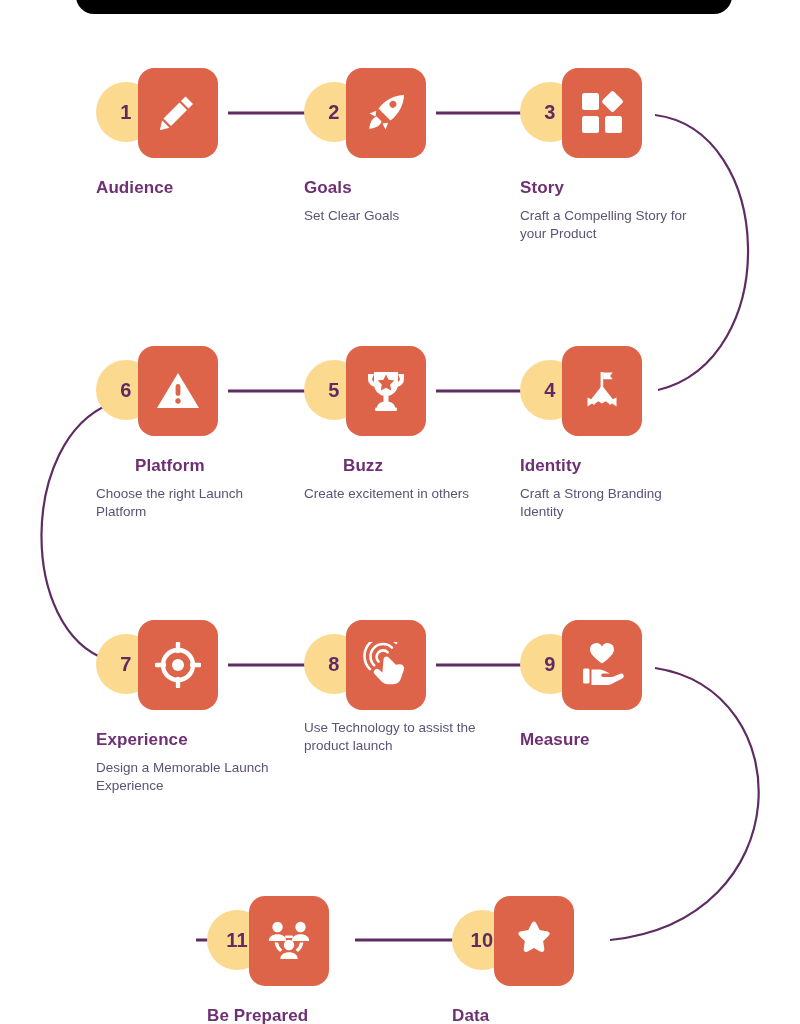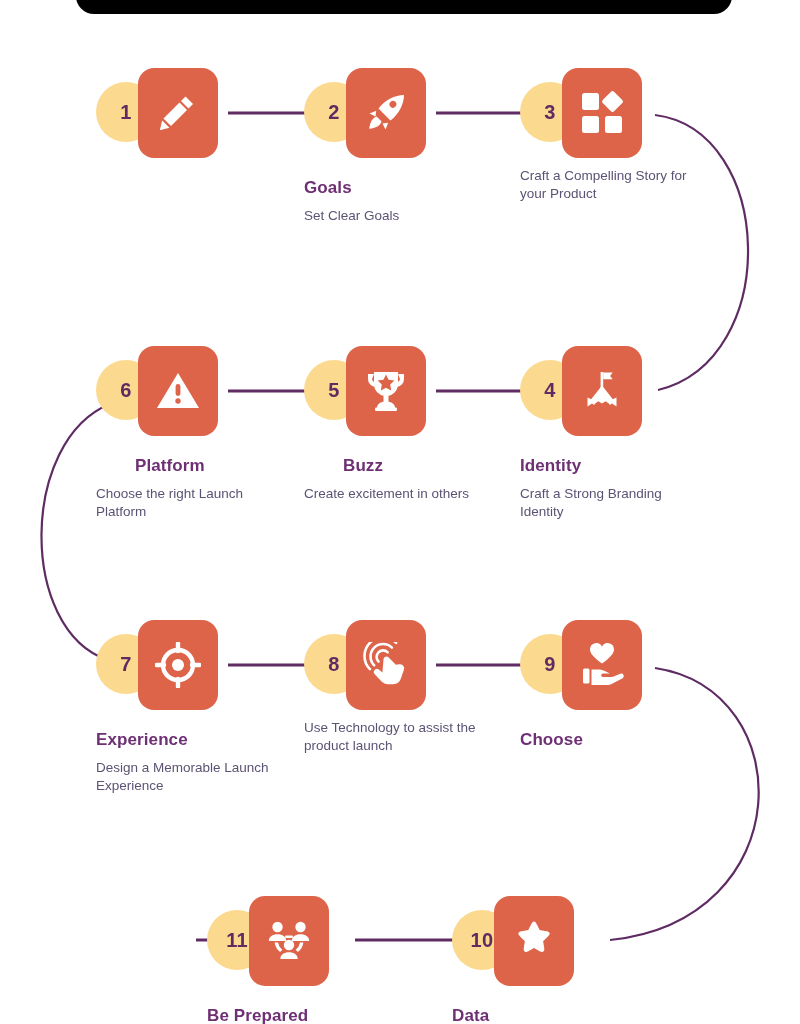--- a/index.html
+++ b/index.html
@@ -91,20 +91,21 @@
       <div class="icon-tile">
         <svg width="46" height="46" viewBox="0 0 46 46" aria-hidden="true">
           <g fill="#ffffff">
             <path d="M30.5 6.5 l7.5 7.5 -4.5 4.5 -7.5 -7.5z"></path>
             <path d="M24.5 12.5 l7.5 7.5 -16 16 -7.5 -7.5z"></path>
             <path d="M7.2 30.6 l7.2 7.2 -9.6 2.4z"></path>
           </g>
         </svg>
       </div>
     </div>
+    <div class="step-title">Audience</div>
   </div>
 
   <div class="step" style="left:304px;top:68px;">
     <div class="node-row">
       <div class="num-circle">2</div>
       <div class="icon-tile">
         <svg width="46" height="46" viewBox="0 0 46 46" aria-hidden="true">
           <g fill="#ffffff">
             <path d="M41 5 C32 5, 22 10, 15.5 18.5 l12 12 C36 24, 41 14, 41 5 z M32.5 16.5 a3.4 3.4 0 1 1 -4.8 -4.8 a3.4 3.4 0 0 1 4.8 4.8 z"></path>
             <path d="M13.2 20.8 L6.5 23.5 l6 3 z"></path>
@@ -125,20 +126,21 @@
         <svg width="44" height="44" viewBox="0 0 44 44" aria-hidden="true">
           <g fill="#ffffff">
             <rect x="2" y="2" width="17" height="17" rx="2.5"></rect>
             <rect x="2" y="25" width="17" height="17" rx="2.5"></rect>
             <rect x="25" y="25" width="17" height="17" rx="2.5"></rect>
             <rect x="24.5" y="2.5" width="16" height="16" rx="2.5" transform="rotate(45 32.5 10.5)"></rect>
           </g>
         </svg>
       </div>
     </div>
+    <div class="step-title">Story</div>
     <div class="step-desc">Craft a Compelling Story for your Product</div>
   </div>
 
   <div class="step shift-title" style="left:96px;top:346px;">
     <div class="node-row">
       <div class="num-circle">6</div>
       <div class="icon-tile">
         <svg width="46" height="46" viewBox="0 0 46 46" aria-hidden="true">
           <path fill="#ffffff" d="M23 5 L44 40 L2 40 Z"></path>
           <rect x="20.6" y="16" width="4.8" height="12" rx="2.4" fill="#DD6448"></rect>
@@ -235,21 +237,21 @@
       <div class="icon-tile">
         <svg width="46" height="46" viewBox="0 0 46 46" aria-hidden="true">
           <g fill="#ffffff">
             <path d="M23 21.5 c-8 -6 -12 -9.8 -12 -14.3 a6.3 6.3 0 0 1 12 -2.4 a6.3 6.3 0 0 1 12 2.4 c0 4.5 -4 8.3 -12 14.3 z"></path>
             <rect x="4" y="26.5" width="6.5" height="15" rx="1.6"></rect>
             <path d="M12.5 27.5 h6 c3.6 0 5.4 0.6 7.8 1.8 l4.6 2.3 h-7 a1.7 1.7 0 0 0 0 3.4 h9.3 l8.2 -3.3 a2.6 2.6 0 0 1 2.3 4.6 l-11.1 5.8 a8 8 0 0 1 -3.7 0.9 h-16.4 z"></path>
           </g>
         </svg>
       </div>
     </div>
-    <div class="step-title">Choose</div>
+    <div class="step-title">Measure</div>
   </div>
 
   <div class="step" style="left:207px;top:896px;">
     <div class="node-row">
       <div class="num-circle">11</div>
       <div class="icon-tile">
         <svg width="46" height="46" viewBox="0 0 46 46" aria-hidden="true">
           <g fill="#ffffff">
             <circle cx="11.5" cy="9" r="5.2"></circle>
             <path d="M2.8 23 c0 -4.6 3.9 -6.8 8.7 -6.8 c4.8 0 8.7 2.2 8.7 6.8 z"></path>

